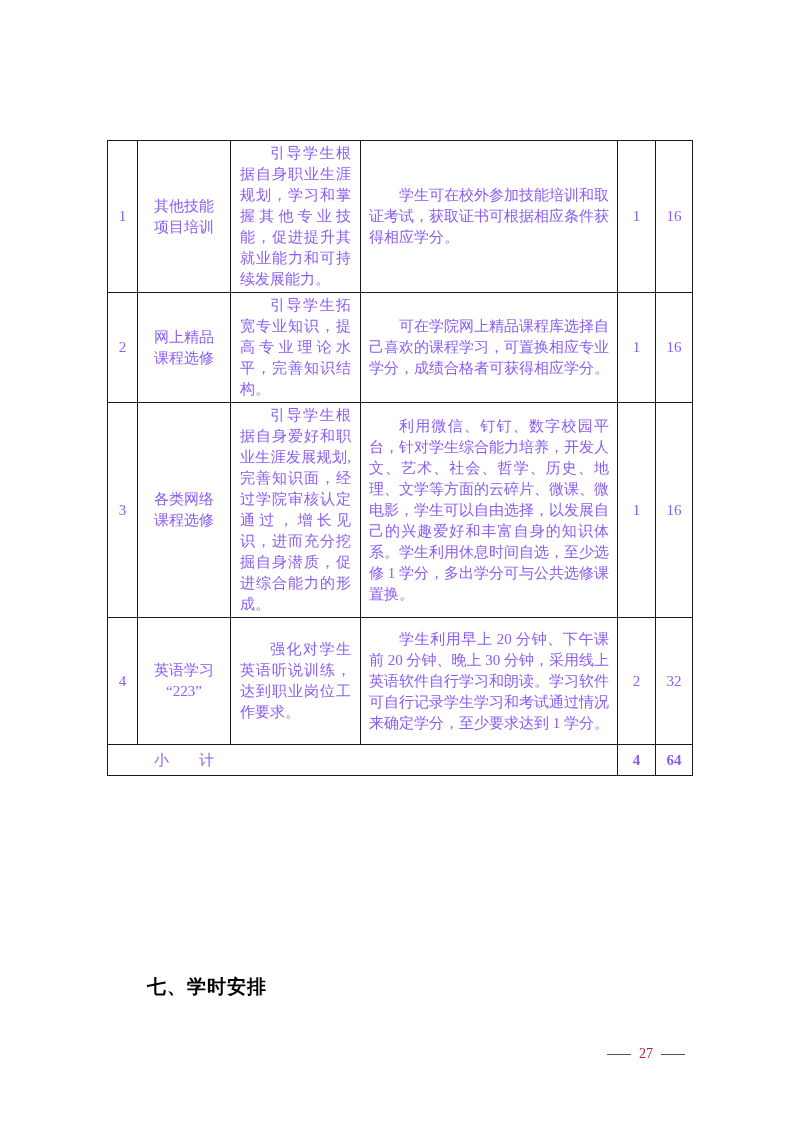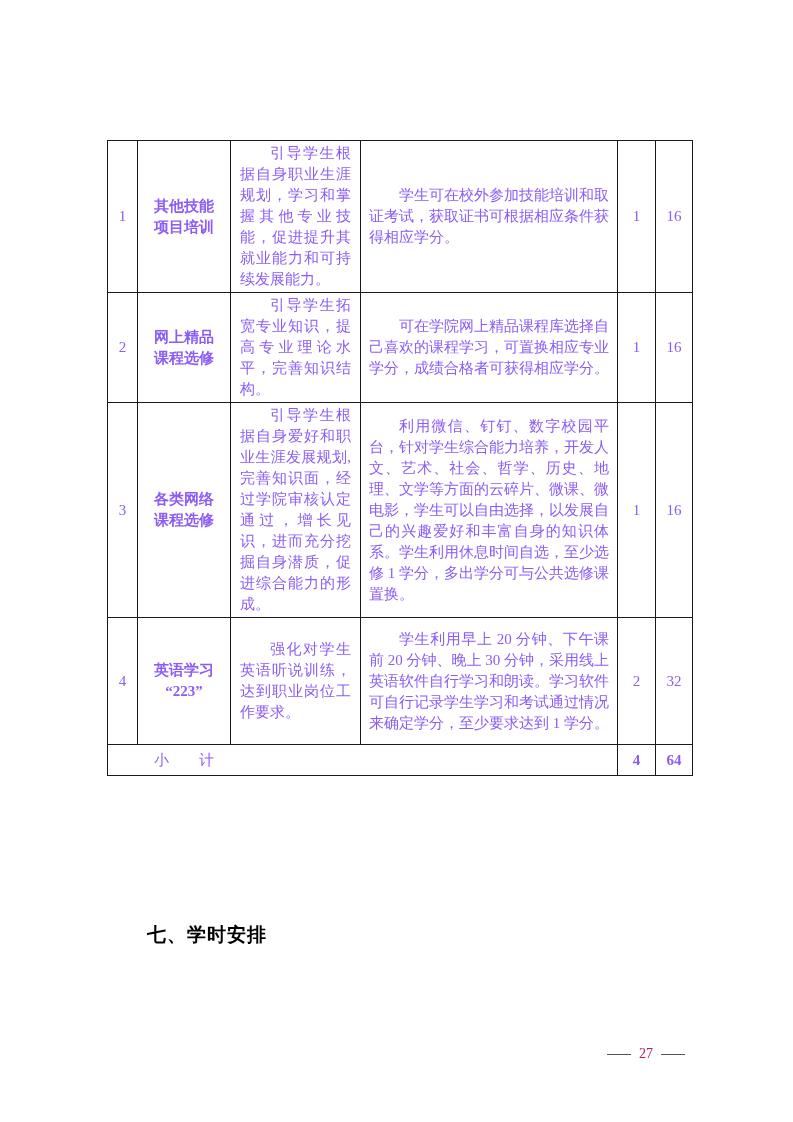--- a/index.html
+++ b/index.html
@@ -31,21 +31,21 @@
     vertical-align: middle;
     font-size: 15px;
     line-height: 21px;
     color: #8b5cf6;
   }
   td.cell-no {
     text-align: center;
   }
   td.cell-name {
     text-align: center;
-    font-weight: bold;
+    font-weight: normal;
     white-space: pre-line;
     line-height: 24px;
   }
   td.cell-goal {
     text-align: justify;
     text-indent: 2em;
     padding: 2px 9px;
   }
   td.cell-method {
     text-align: justify;
@@ -69,21 +69,21 @@
   }
   td.cell-note {
     text-align: justify;
     text-indent: 2em;
     padding: 3px 10px 4px 10px;
     line-height: 21px;
   }
   .section-heading {
     position: absolute;
     left: 147px;
-    top: 922px;
+    top: 974px;
     font-size: 19px;
     font-weight: bold;
     letter-spacing: 1px;
     font-family: "Liberation Sans", "DejaVu Sans", sans-serif;
   }
   .page-footer {
     position: absolute;
     top: 1046px;
     left: 596px;
     width: 100px;

